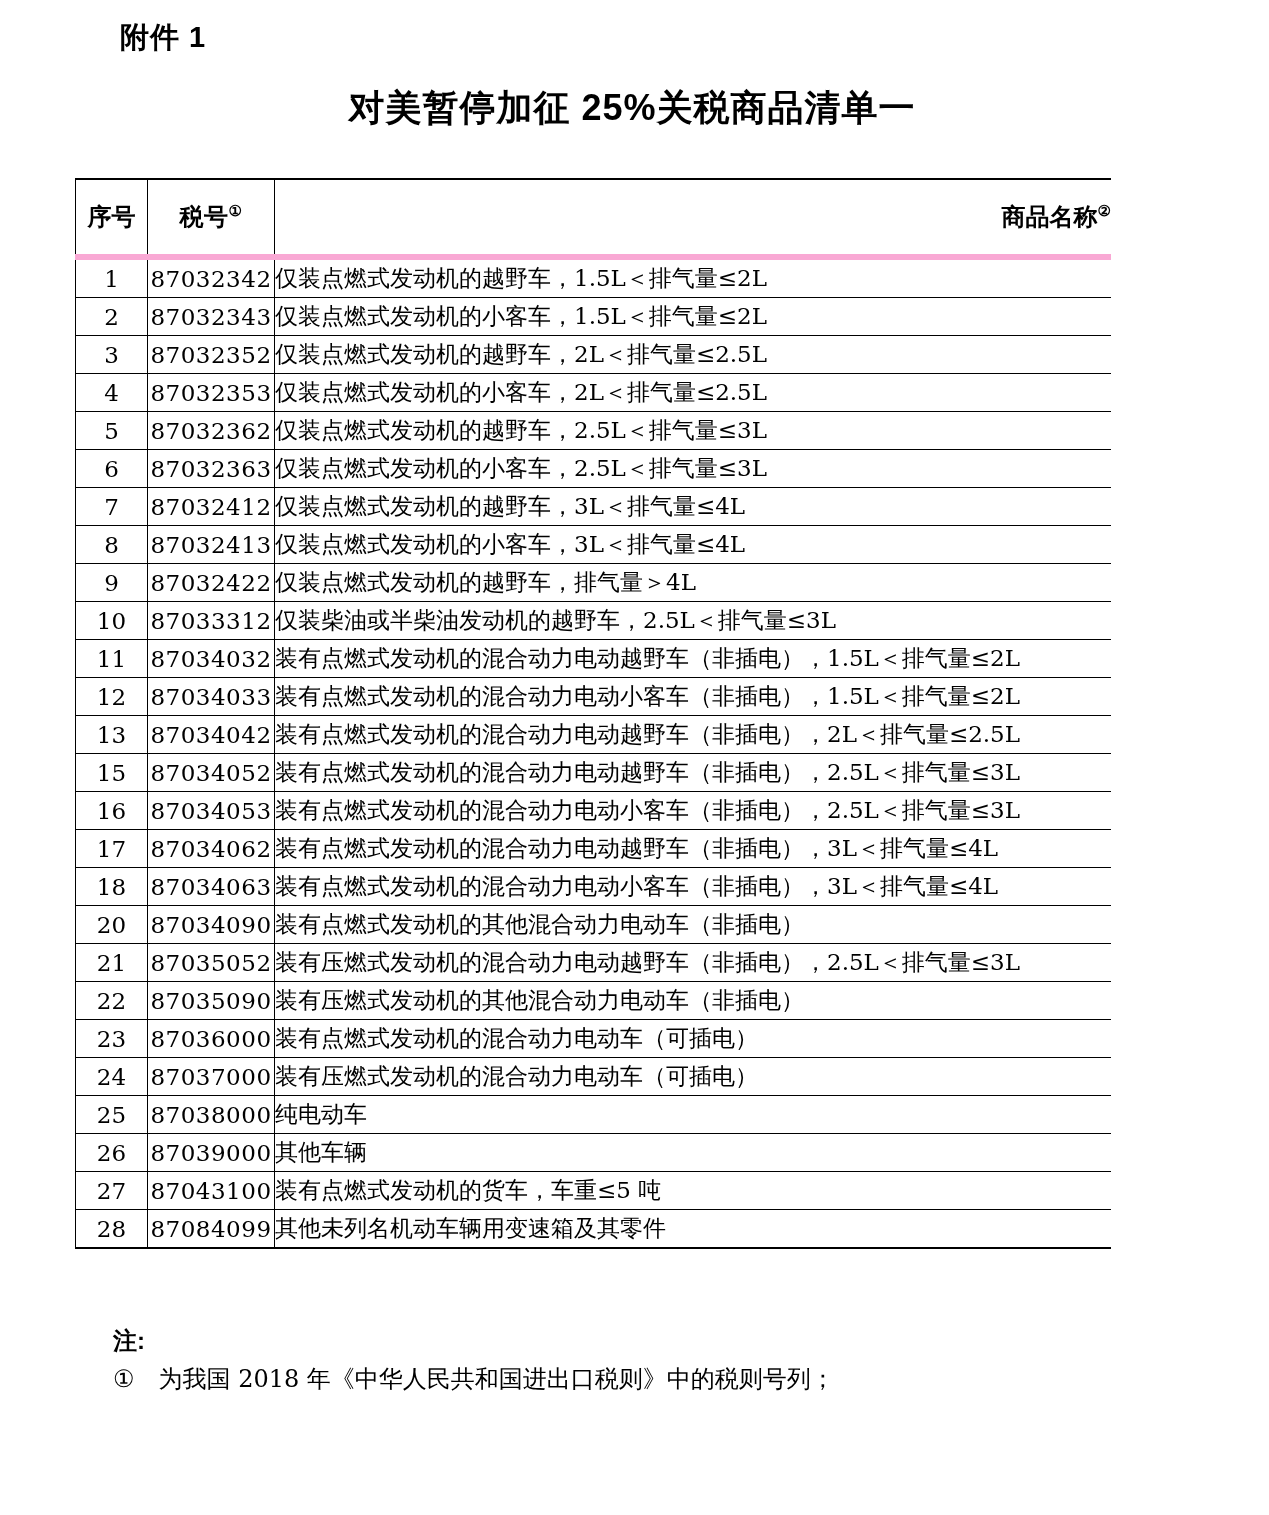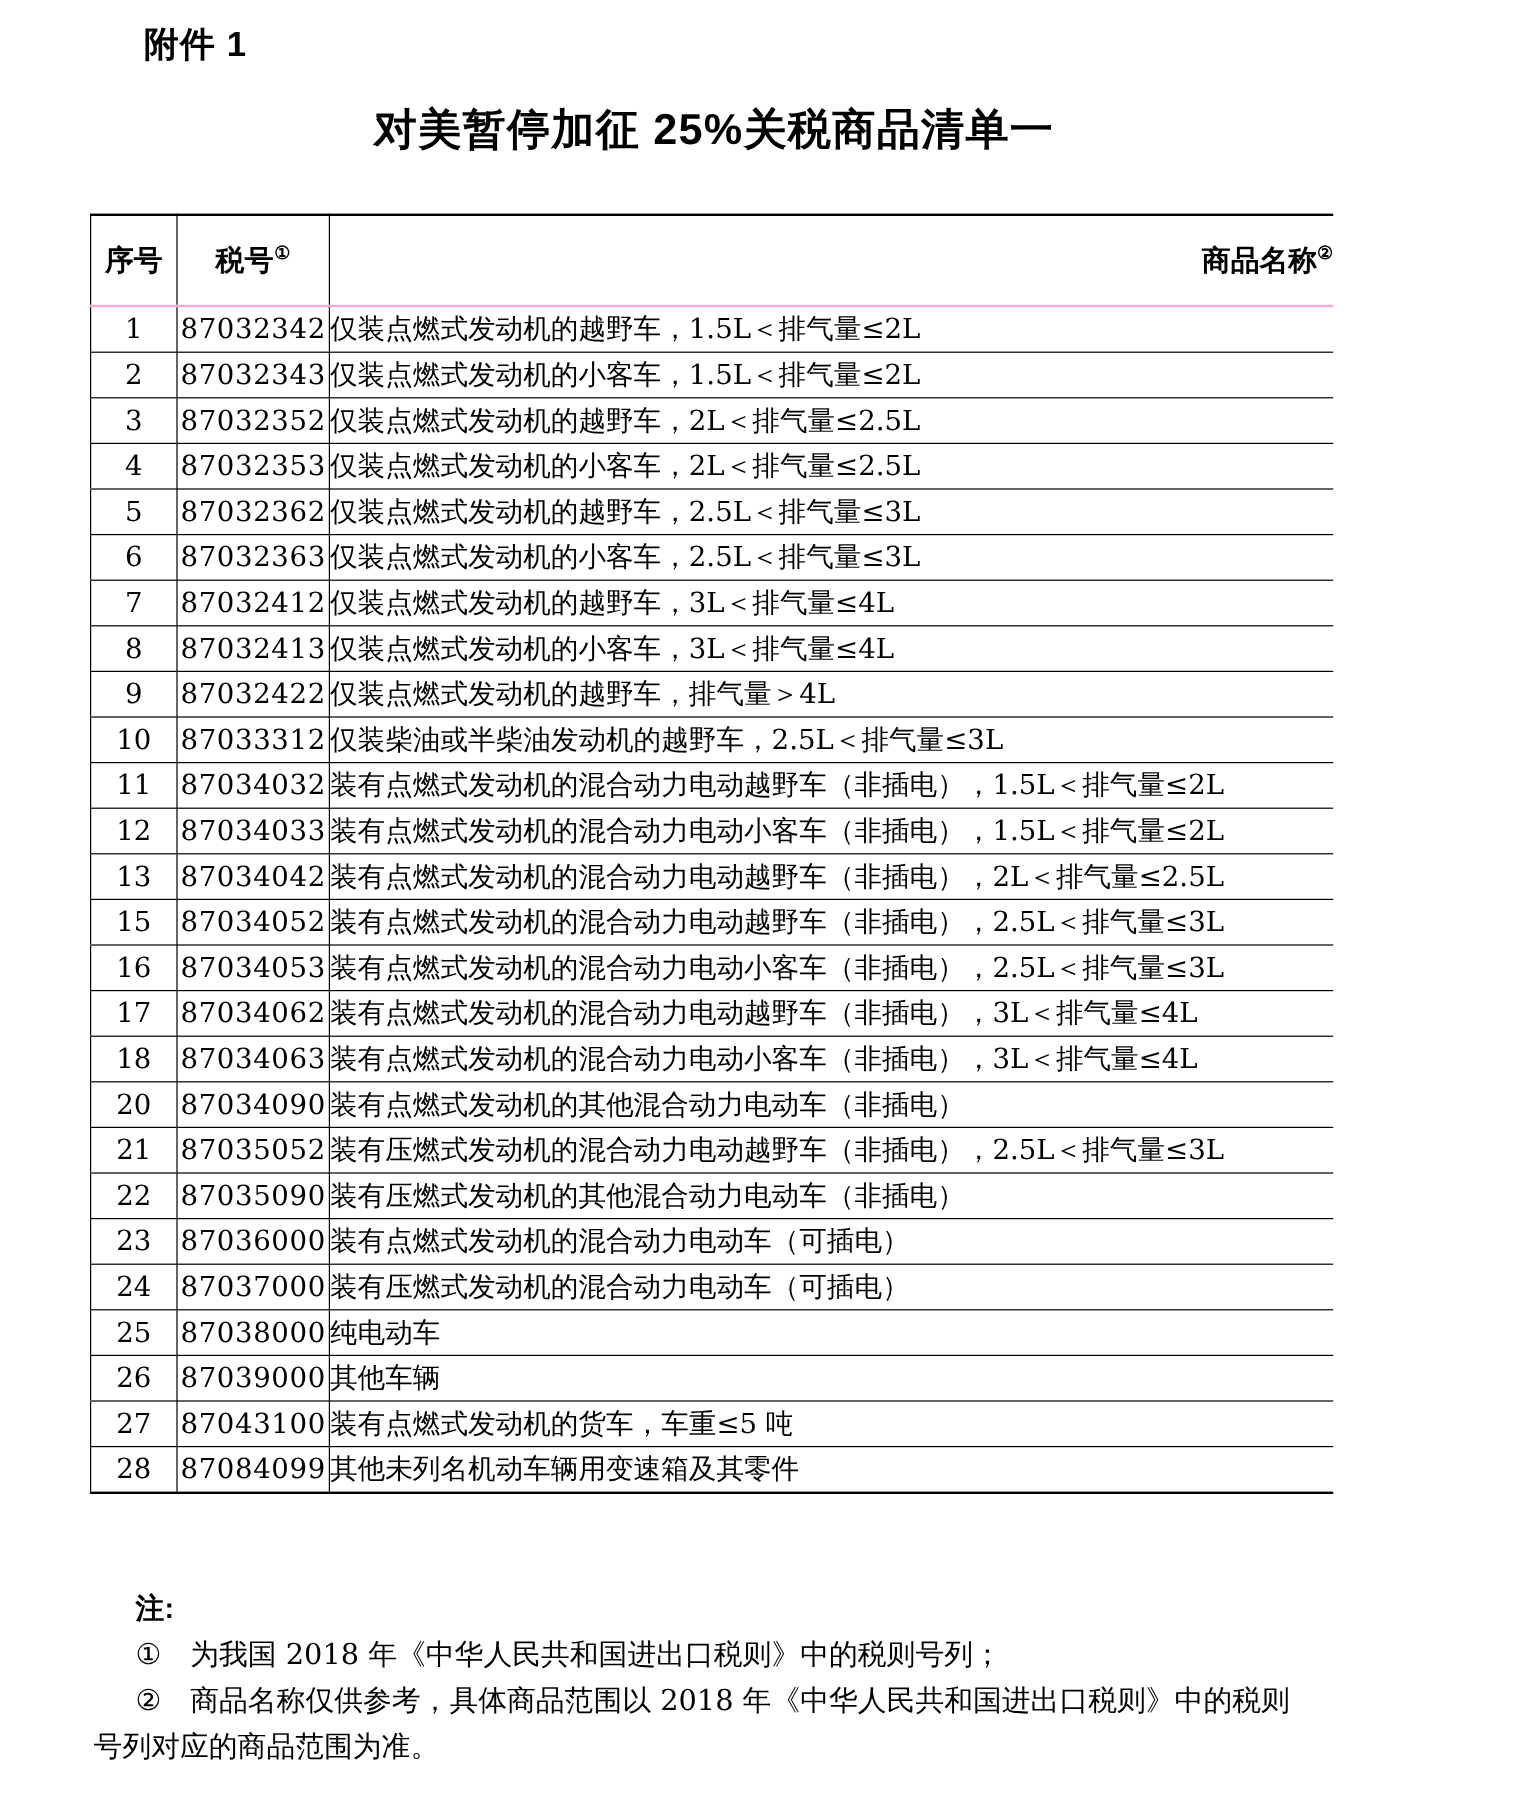--- a/index.html
+++ b/index.html
@@ -31,41 +31,42 @@
     left: 0;
     top: 84px;
     width: 1190px;
     text-align: center;
     font-family: "Liberation Sans", sans-serif;
     font-weight: 700;
     font-size: 36px;
     letter-spacing: 1px;
     margin: 0;
     white-space: nowrap;
+    padding-left: 37px;
   }
   table.tariff {
     position: absolute;
     left: 75px;
     top: 178px;
     width: 1036px;
     border-collapse: collapse;
     table-layout: fixed;
     border-top: 2px solid #000;
     border-bottom: 2px solid #000;
     border-left: 1.5px solid #000;
   }
   table.tariff th, table.tariff td {
     border-bottom: 1.5px solid #000;
     vertical-align: middle;
     padding: 0;
     overflow: visible;
   }
   table.tariff thead th {
     height: 74px;
-    border-bottom: 2px solid #f9a8d4;
+    border-bottom: 6px solid #f9a8d4;
     font-weight: 700;
     font-size: 24px;
     text-align: center;
   }
   table.tariff tbody td {
     height: 37px;
     font-size: 23px;
   }
   .c0 { width: 71px;  border-right: 1.5px solid #000; text-align: center; }
   .c1 { width: 126px; border-right: 1.5px solid #000; text-align: center; letter-spacing: 0.5px; }
@@ -255,17 +256,16 @@
           <td class="c1">87084099</td>
           <td class="c2">其他未列名机动车辆用变速箱及其零件</td>
         </tr>
       </tbody>
   </table>
 
   <div class="notes">
     <div class="notes-label">注:</div>
     <div id="notes-list">
         <div class="note-item"><span class="note-marker">①</span><span class="wrap">为我国 2018 年《中华人民共和国进出口税则》中的税则号列；</span></div>
-        <div class="note-item"><span class="note-marker">②</span><span class="wrap">商品名称仅供参考，具体商品范围以 2018 年《中华人民共和国进出口税则》中的税则号列对应的商品范围为准。</span></div>
       </div>
   </div>
 
 </div>
 
 </body></html>

